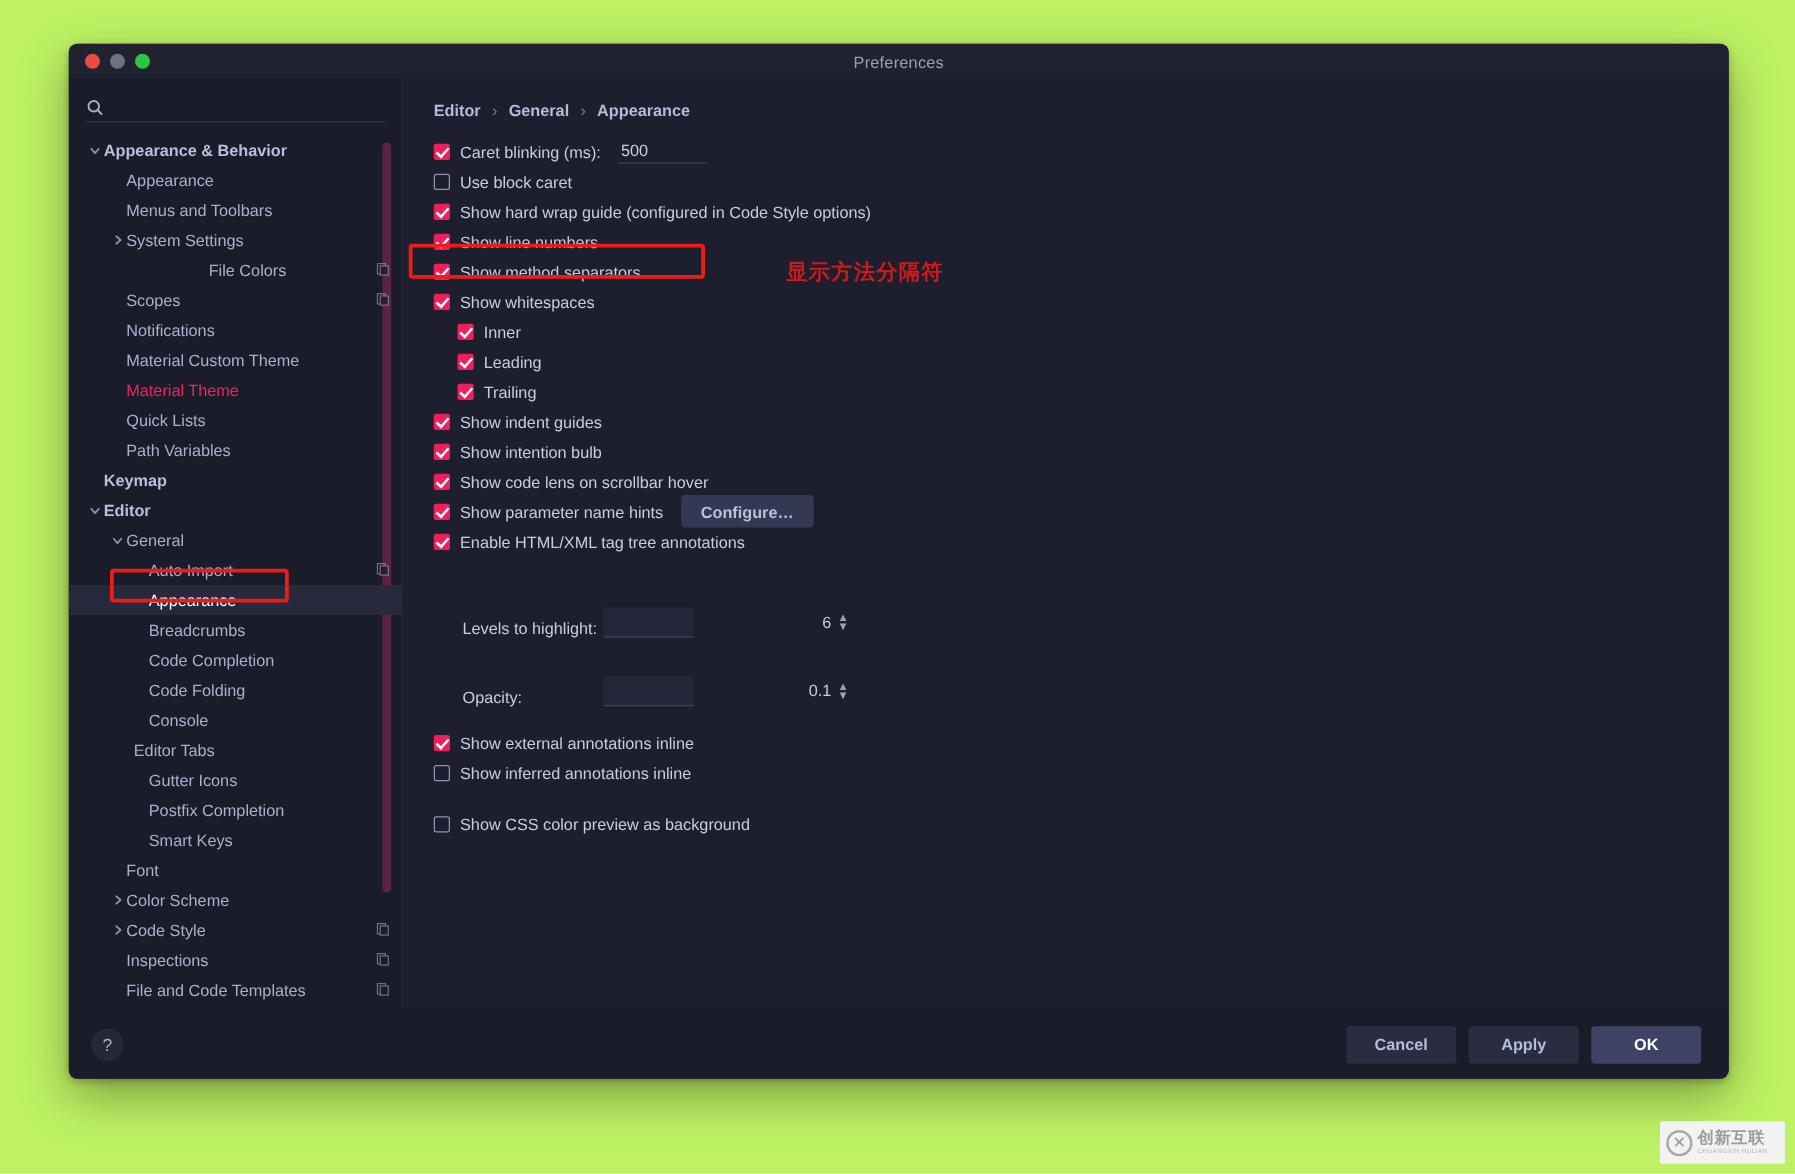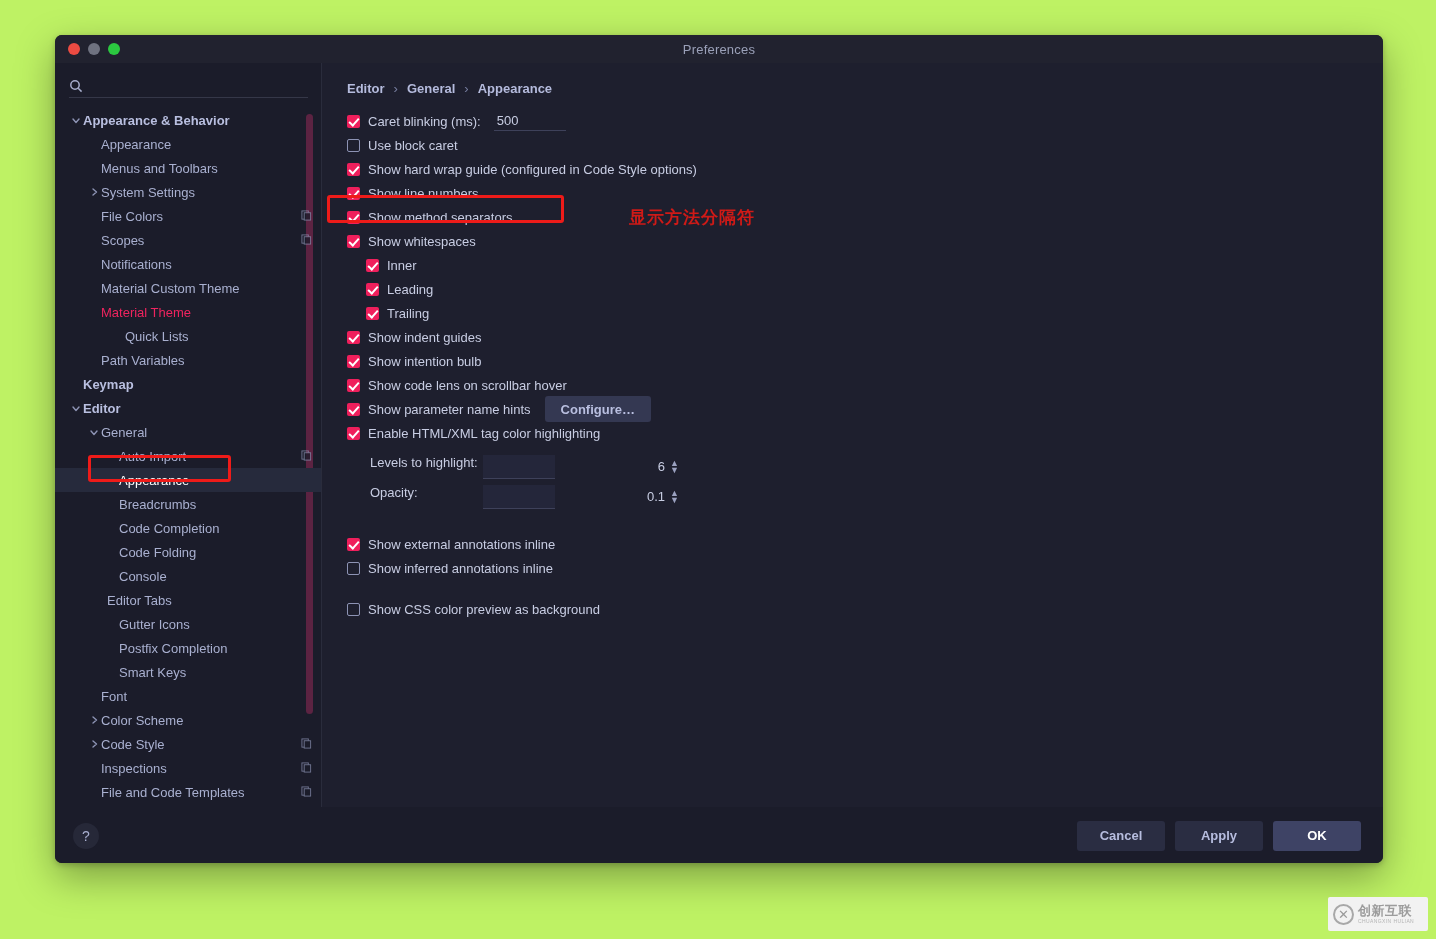--- a/index.html
+++ b/index.html
@@ -134,22 +134,22 @@
     margin-left: 14px;
     background: #343852; color: #b9bfe0;
     border: 0; border-radius: 3px;
     height: 26px; padding: 0 16px;
     font-size: 13px; font-weight: bold;
     font-family: "Liberation Sans", sans-serif;
     cursor: pointer;
   }
 
   .spinrow {
-    display: flex; align-items: flex-start; height: 30px;
-    padding-left: 23px; font-size: 13px; color: #c8cde3;
+    display: flex; align-items: flex-end; height: 30px;
+    padding-left: 23px; font-size: 13px; color: #c8cde3; margin-top: 25px;
   }
   .spinrow .slabel { width: 113px; }
   .spin {
     display: flex; align-items: center;
     width: 72px; height: 24px;
     background: #24263a; border-bottom: 1px solid #3e415a;
     padding: 0 4px 0 6px;
   }
   .spin .sval {
     flex: 1; text-align: right; color: #c8cde3; font-size: 13px;
@@ -274,21 +274,21 @@
               <span class="lbl">Menus and Toolbars</span>
             </div>
             <div class="trow" style="padding-left: 32px;">
               <span class="arrow">
                 <svg width="10" height="10" viewBox="0 0 10 10">
                   <path d="M4 2 L7.5 5 L4 8" fill="none" stroke="#8d93b4" stroke-width="1.4" stroke-linecap="round" stroke-linejoin="round"></path>
                 </svg>
               </span>
               <span class="lbl">System Settings</span>
             </div>
-            <div class="trow" style="padding-left: 32px;">
+            <div class="trow" style="padding-left: 32px; text-align: center;">
               <span class="arrow"></span>
               <span class="lbl">File Colors</span>
               <span class="copyicon"><svg width="11" height="11" viewBox="0 0 12 12">
                   <rect x="1" y="1" width="7" height="9" fill="none" stroke="#8d93b4" stroke-width="1"></rect>
                   <rect x="3.5" y="3" width="7" height="8" fill="#1b1c2a" stroke="#8d93b4" stroke-width="1"></rect>
                 </svg></span>
             </div>
             <div class="trow" style="padding-left: 32px;">
               <span class="arrow"></span>
               <span class="lbl">Scopes</span>
@@ -302,21 +302,21 @@
               <span class="lbl">Notifications</span>
             </div>
             <div class="trow" style="padding-left: 32px;">
               <span class="arrow"></span>
               <span class="lbl">Material Custom Theme</span>
             </div>
             <div class="trow accent" style="padding-left: 32px;">
               <span class="arrow"></span>
               <span class="lbl">Material Theme</span>
             </div>
-            <div class="trow" style="padding-left: 32px; margin-left: 24px;">
+            <div class="trow" style="padding-left: 32px;">
               <span class="arrow"></span>
               <span class="lbl">Quick Lists</span>
             </div>
             <div class="trow" style="padding-left: 32px;">
               <span class="arrow"></span>
               <span class="lbl">Path Variables</span>
             </div>
             <div class="trow bold" style="padding-left: 14px;">
               <span class="arrow"></span>
               <span class="lbl">Keymap</span>
@@ -492,21 +492,21 @@
           </div>
 
         <div class="opt">
           <span class="cb on"></span>
           <span>Show parameter name hints</span>
           <button class="btn-configure">Configure…</button>
         </div>
 
         <div class="opt">
           <span class="cb on"></span>
-          <span>Enable HTML/XML tag color highlighting</span>
+          <span>Enable HTML/XML tag tree annotations</span>
         </div>
 
         <div class="gap-sm"></div>
         <div id="spinners">
             <div class="spinrow">
               <span class="slabel">Levels to highlight:</span>
               <span class="spin">
                 <input class="sval" value="6" style="">
                 <span class="arrows">
                   <span>▲</span>

